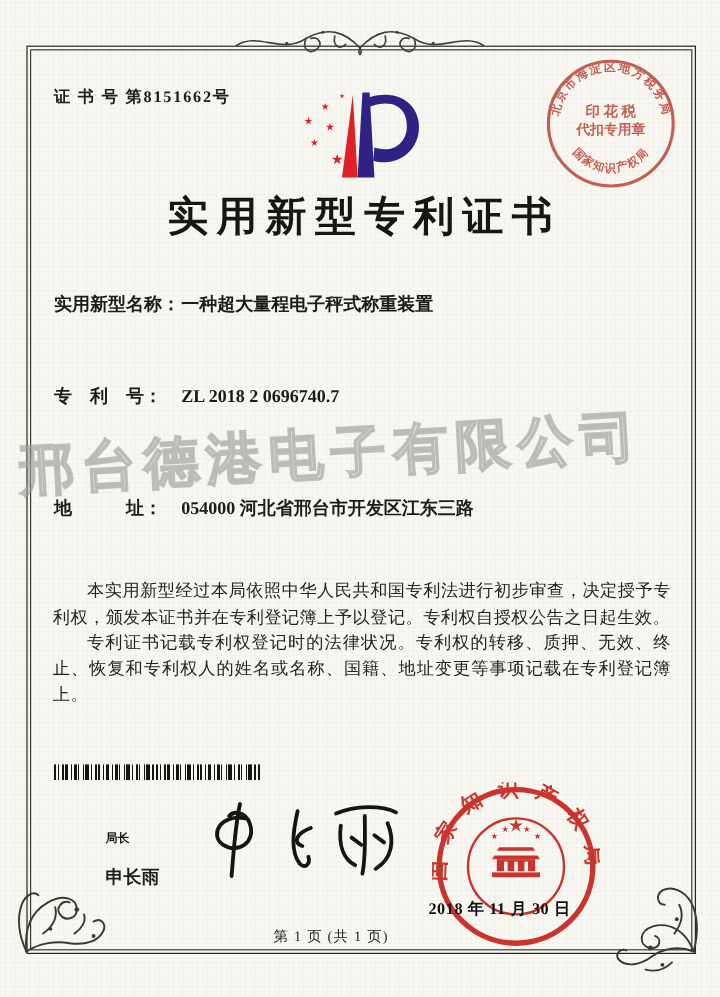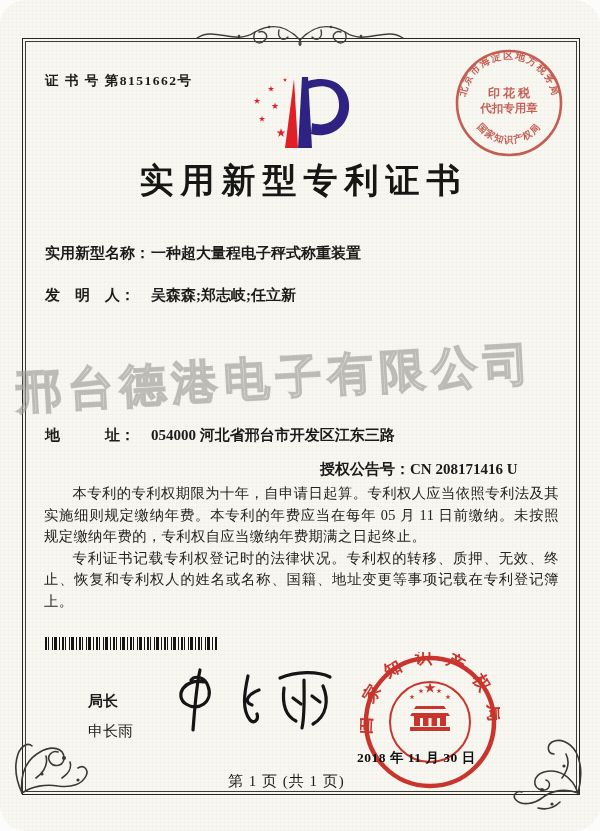--- a/index.html
+++ b/index.html
@@ -2,21 +2,21 @@
 <html><head>
 <meta charset="utf-8">
 <style>
   html,body{margin:0;padding:0;width:600px;height:831px;overflow:hidden;background:#fcfcfa;}
   #cert{
     position:relative;width:600px;height:831px;
     background:
       repeating-linear-gradient(0deg, rgba(120,140,110,0.035) 0 1px, transparent 1px 4px),
       repeating-linear-gradient(90deg, rgba(120,140,110,0.03) 0 1px, transparent 1px 4px),
       #f8f7f1;
-    font-family:"Liberation Serif","DejaVu Serif",serif;color:#1d1d1b;border-radius:26px;
+    font-family:"Liberation Serif","DejaVu Serif",serif;color:#1d1d1b;
   }
   .frame{position:absolute;left:22px;top:38px;width:556px;height:755px;border:1.6px solid #26261f;z-index:1;}
   .frame-inner{position:absolute;left:2px;top:2px;right:2px;bottom:2px;border:0.8px solid #3c3c33;}
   .cert-no{position:absolute;left:45px;top:72px;font-size:13.5px;font-weight:700;letter-spacing:1.5px;z-index:3;}
   .title{position:absolute;left:0;top:158px;width:600px;text-align:center;font-size:34px;font-weight:700;
     letter-spacing:7px;padding-left:7px;box-sizing:border-box;color:#161614;z-index:3;}
   .logo{position:absolute;left:238px;top:72px;z-index:3;}
   .row{position:absolute;left:45px;font-size:15px;font-weight:700;white-space:nowrap;z-index:4;color:#1b1b19;}
   .row .flabel{display:inline-block;min-width:106px;}
   .row2{position:absolute;left:320px;font-size:15px;font-weight:700;white-space:nowrap;z-index:4;color:#1b1b19;}
@@ -26,29 +26,29 @@
   .watermark{position:absolute;left:16px;top:362px;width:575px;font-size:46px;font-weight:700;
     letter-spacing:6px;white-space:nowrap;color:rgba(175,173,168,0.18);
     -webkit-text-stroke:1.4px rgba(158,156,150,0.6);
     transform:rotate(-3.2deg);transform-origin:left center;z-index:5;pointer-events:none;
     font-family:"Liberation Sans","DejaVu Sans",sans-serif;}
   .barcode{position:absolute;left:45px;top:637px;width:172px;height:13px;z-index:4;
     background:repeating-linear-gradient(90deg,#141414 0 2px,#f8f7f1 2px 3px,#141414 3px 4px,
       #f8f7f1 4px 7px,#141414 7px 8px,#f8f7f1 8px 9px,#141414 9px 12px,#f8f7f1 12px 14px,
       #141414 14px 15px,#f8f7f1 15px 17px);}
   .director-title{position:absolute;left:88px;top:692px;font-family:"Liberation Sans","DejaVu Sans",sans-serif;
+    font-size:10px;font-weight:700;z-index:4;}
+  .director-name{position:absolute;left:88px;top:722px;font-family:"Liberation Sans","DejaVu Sans",sans-serif;
     font-size:15px;font-weight:700;z-index:4;}
-  .director-name{position:absolute;left:88px;top:722px;font-family:"Liberation Sans","DejaVu Sans",sans-serif;
-    font-size:15px;font-weight:400;z-index:4;}
   .signature{position:absolute;left:162px;top:662px;z-index:5;}
   .stamp{position:absolute;left:450px;top:44px;opacity:0.88;z-index:6;}
   .seal{position:absolute;left:360px;top:652px;opacity:0.93;z-index:6;}
   .seal-date{position:absolute;left:357px;top:749px;font-size:13.5px;font-weight:700;color:#101010;
     letter-spacing:0.5px;z-index:7;white-space:nowrap;}
-  .footer-page{position:absolute;left:228px;top:772px;font-size:15px;z-index:4;letter-spacing:1px;}
+  .footer-page{position:absolute;left:228px;top:772px;font-size:12px;z-index:4;letter-spacing:1px;}
   .ornament{position:absolute;z-index:2;}
   svg text{font-family:"Liberation Serif","DejaVu Serif",serif;}
 </style>
 </head>
 <body>
 
 <div id="cert">
 
   <div class="frame">
     <div class="frame-inner"></div>
@@ -117,34 +117,31 @@
       <polygon points="64,5 60,76 74,76 70,5"></polygon>
       <path d="M70,9 C97,1 113,18 111,37 C109,57 90,67 73,62 L74,51 C90,56 100,47 101,35 C102,20 92,9 70,17 Z"></path>
     </g>
   </svg>
 
   <div class="title">实用新型专利证书</div>
 
   <div class="row" style="top:244px">
     <span class="flabel">实用新型名称：</span><span class="fvalue">一种超大量程电子秤式称重装置</span>
   </div>
-  <div class="row" style="top:286px">
-    <span class="flabel">发　明　人：</span><span class="fvalue">吴森森;郑志岐;任立新</span>
-  </div>
-  <div class="row" style="top:426px">
+  <div class="row" style="top:321px">
+    <span class="flabel">专　利　号：</span><span class="fvalue">ZL 2018 2 0696740.7</span>
+  </div>
+  <div class="row" style="top:414px">
     <span class="flabel">地　　　址：</span><span class="fvalue">054000 河北省邢台市开发区江东三路</span>
   </div>
-  <div class="row2" style="top:460px">
-    <span>授权公告号：</span><span>CN 208171416 U</span>
-  </div>
 
   <div class="watermark">邢台德港电子有限公司</div>
 
   <div class="paras">
-    <p>本专利的专利权期限为十年，自申请日起算。专利权人应当依照专利法及其实施细则规定缴纳年费。本专利的年费应当在每年 05 月 11 日前缴纳。未按照规定缴纳年费的，专利权自应当缴纳年费期满之日起终止。</p>
+    <p>本实用新型经过本局依照中华人民共和国专利法进行初步审查，决定授予专利权，颁发本证书并在专利登记簿上予以登记。专利权自授权公告之日起生效。</p>
     <p>专利证书记载专利权登记时的法律状况。专利权的转移、质押、无效、终止、恢复和专利权人的姓名或名称、国籍、地址变更等事项记载在专利登记簿上。</p>
   </div>
 
   <div class="barcode"></div>
 
   <div class="director-title">局长</div>
   <div class="director-name">申长雨</div>
 
   <svg class="signature" width="200" height="80" viewBox="0 0 200 80">
     <g fill="none" stroke="#151515" stroke-width="3.2" stroke-linecap="round">

